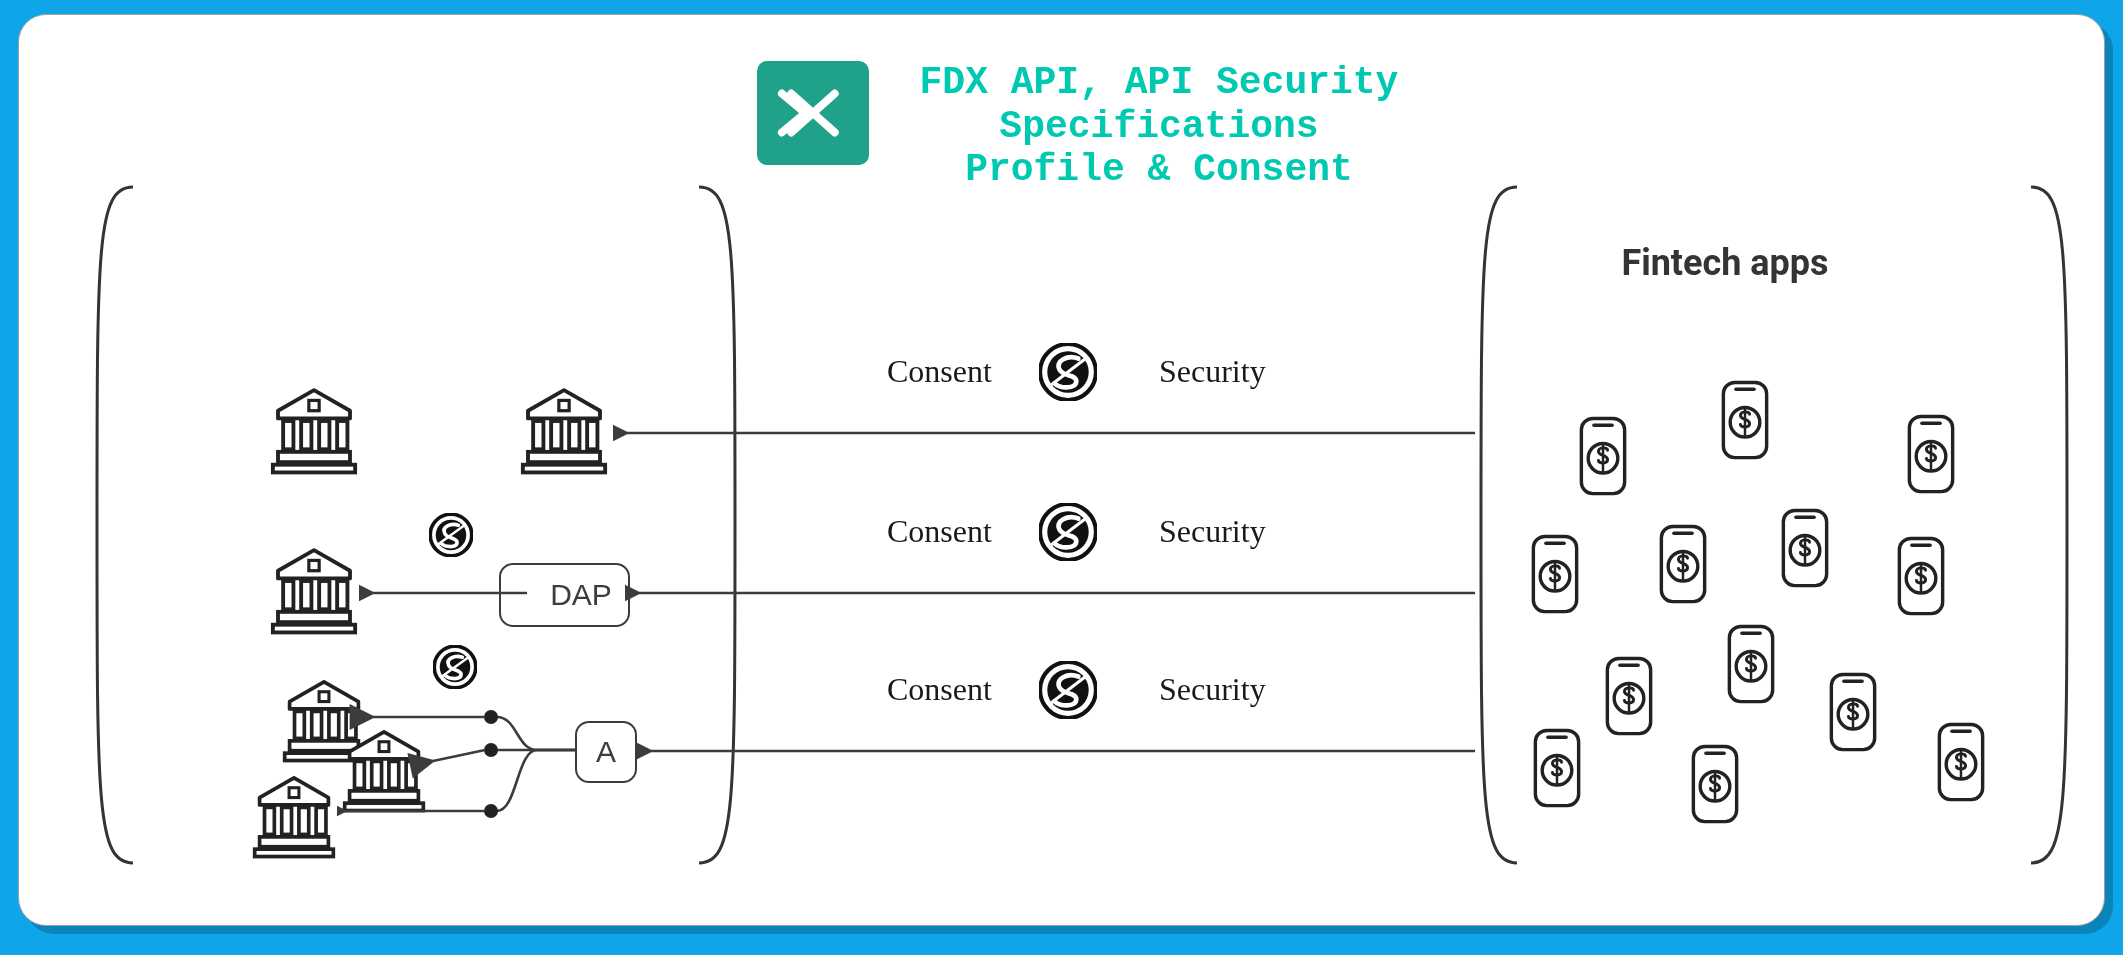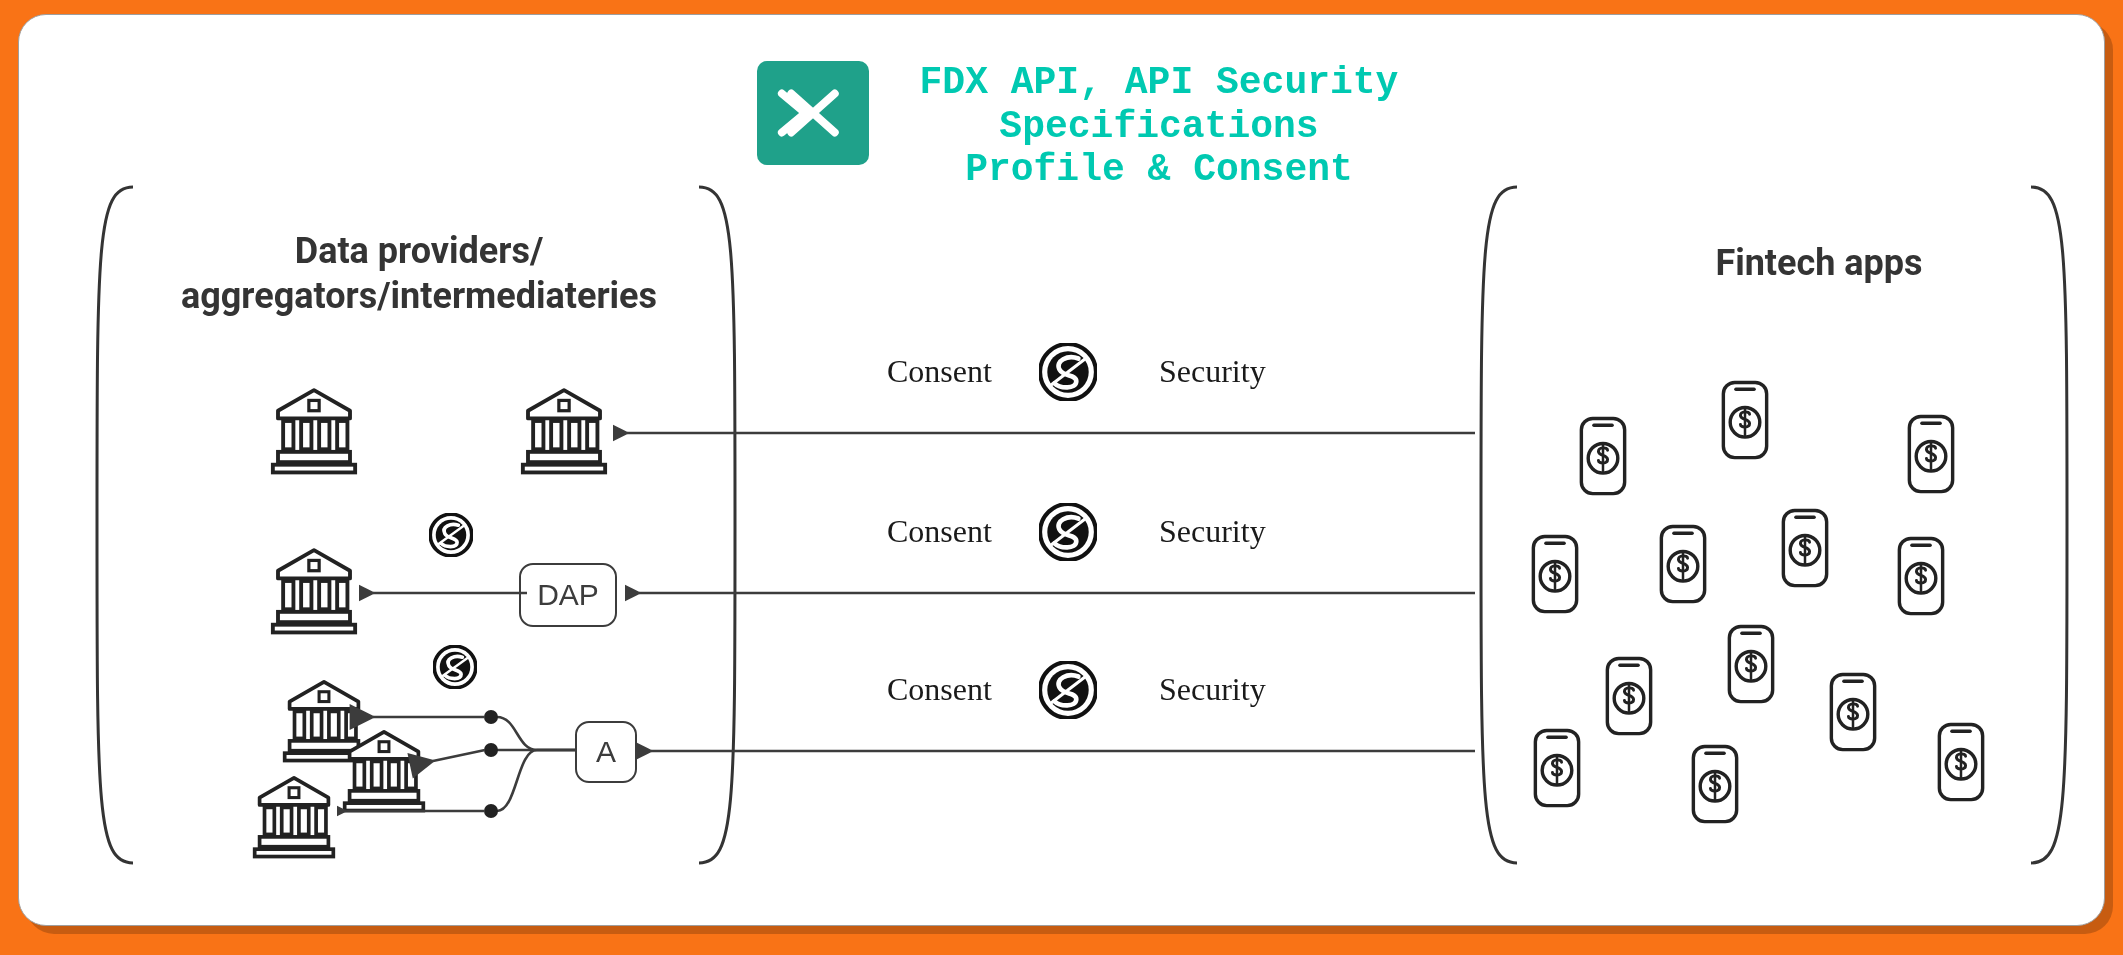--- a/index.html
+++ b/index.html
@@ -7,21 +7,21 @@
     padding: 0;
     width: 2123px;
     height: 955px;
     font-family: "Segoe UI", Roboto, Arial, sans-serif;
     background: #fff;
   }
   .canvas {
     position: relative;
     width: 2123px;
     height: 955px;
-    background: #f97316;
+    background: #0ea5e9;
   }
   .card {
     position: absolute;
     left: 18px;
     top: 14px;
     width: 2085px;
     height: 910px;
     border: 1.5px solid #9e9e9e;
     border-radius: 28px;
     background: #fff;
@@ -166,26 +166,22 @@
       <path d="M2 2 C38 2 38 60 38 340 C38 620 38 678 2 678" fill="none" stroke="#343434" stroke-width="3"></path>
     </svg>
 
     <svg class="bracket" style="left:1452px; top:170px;" width="48" height="680">
       <path d="M46 2 C10 2 10 60 10 340 C10 620 10 678 46 678" fill="none" stroke="#343434" stroke-width="3"></path>
     </svg>
     <svg class="bracket" style="left:2010px; top:170px;" width="48" height="680">
       <path d="M2 2 C38 2 38 60 38 340 C38 620 38 678 2 678" fill="none" stroke="#343434" stroke-width="3"></path>
     </svg>
 
-    <div class="sec-heading" style="left:120px; top:214px; width:560px;">
-      <div>Data providers/</div>
-      <div>aggregators/intermediateries</div>
-    </div>
-
-    <div class="sec-heading" style="left:1580px; top:226px; width:440px;">Fintech apps</div>
+
+    <div class="sec-heading" style="left:1486px; top:226px; width:440px;">Fintech apps</div>
 
     <div class="icon" style="left:250px; top:370px;">
         <svg width="90" height="90" viewBox="0 0 64 70">
           <use href="#bank-icon"></use>
         </svg>
       </div>
     <div class="icon" style="left:500px; top:370px;">
         <svg width="90" height="90" viewBox="0 0 64 70">
           <use href="#bank-icon"></use>
         </svg>
@@ -194,21 +190,21 @@
     <div class="icon" style="left:250px; top:530px;">
         <svg width="90" height="90" viewBox="0 0 64 70">
           <use href="#bank-icon"></use>
         </svg>
       </div>
     <div class="icon" style="left:410px; top:498px;">
         <svg width="44" height="44" viewBox="0 0 36 36">
           <use href="#api-icon"></use>
         </svg>
       </div>
-    <div class="nodebox" style="left:500px; top:548px; width:94px; height:60px;">DAP</div>
+    <div class="nodebox" style="left:480px; top:548px; width:94px; height:60px;padding-left:33px;">DAP</div>
 
     <div class="icon" style="left:262px; top:662px;">
         <svg width="86" height="86" viewBox="0 0 64 70">
           <use href="#bank-icon"></use>
         </svg>
       </div>
     <div class="icon" style="left:322px; top:712px;">
         <svg width="86" height="86" viewBox="0 0 64 70">
           <use href="#bank-icon"></use>
         </svg>

